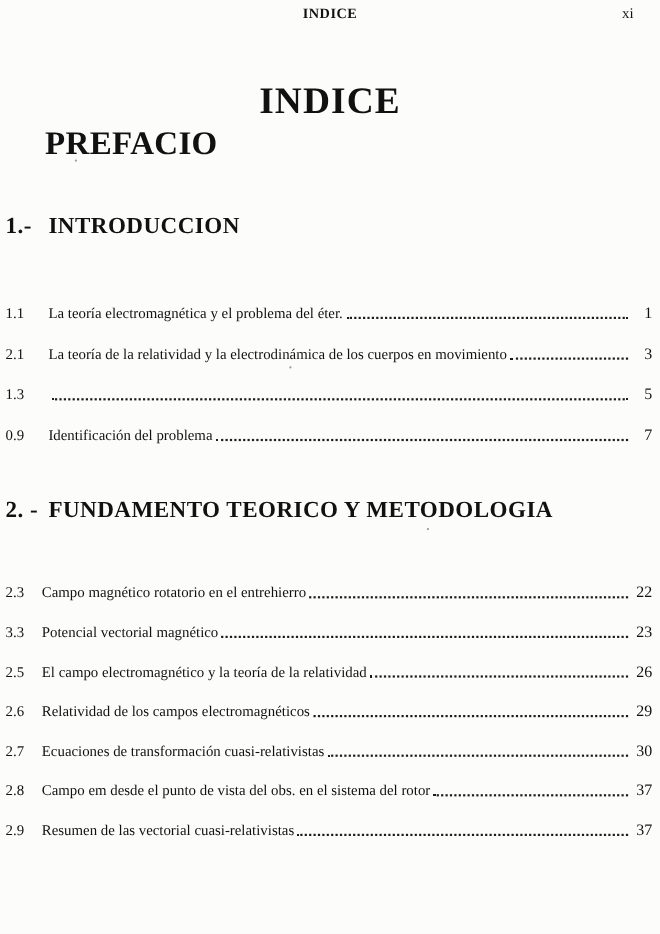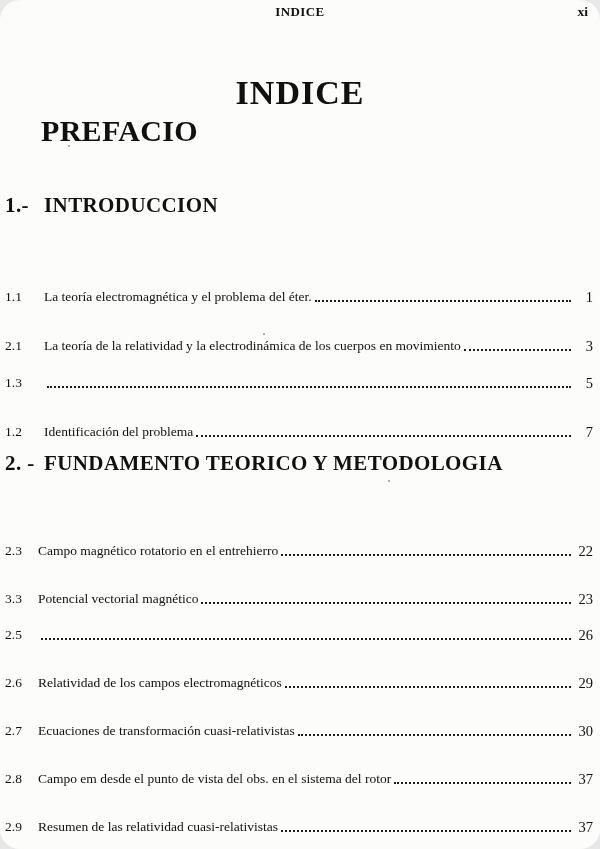--- a/index.html
+++ b/index.html
@@ -5,37 +5,36 @@
   html, body { margin: 0; padding: 0; background: #e8e8e8; }
   .page {
     position: relative;
     width: 600px;
     height: 849px;
     margin: 0 auto;
     background: #fcfcfb;
     color: #111;
     font-family: "Liberation Serif", "DejaVu Serif", serif;
     overflow: hidden;
-    border-radius: 20px;
   }
   
   .running-header {
     position: absolute;
     top: 4px; left: 0;
     width: 100%;
     text-align: center;
     font-size: 13px;
     font-weight: bold;
     letter-spacing: 0.4px;
   }
   .folio {
     position: absolute;
-    top: 4px; right: 12px;
+    top: 4px; right: 24px;
     font-size: 13.5px;
-    font-weight: bold;
+    font-weight: normal;
   }
   
   .doc-title {
     position: absolute;
     top: 76px; left: 0;
     width: 100%;
     text-align: center;
     font-size: 34px;
     font-weight: bold;
     letter-spacing: 1px;
@@ -69,21 +68,21 @@
     display: flex;
     align-items: flex-end;
     font-size: 13.5px;
     line-height: 20px;
     margin-bottom: 17px;
     white-space: nowrap;
   }
   #section-2 .toc-row { margin-bottom: 16px; }
   .toc-num { flex: 0 0 39px; }
   #section-2 .toc-num { flex: 0 0 33px; }
-  .toc-title { flex: 0 0 auto; margin-top: 12px; }
+  .toc-title { flex: 0 0 auto; }
   .toc-leader {
     flex: 1 1 auto;
     min-width: 12px;
     border-bottom: 2px dotted #1c1c1c;
     align-self: flex-end;
     margin: 0 4px 5px 3px;
     height: 0;
   }
   .toc-page {
     flex: 0 0 auto;
@@ -130,21 +129,21 @@
         <span class="toc-title">La teoría de la relatividad y la electrodinámica de los cuerpos en movimiento</span>
         <span class="toc-leader"></span>
         <span class="toc-page">3</span>
       </div>
       <div class="toc-row">
         <span class="toc-num">1.3</span>
         <span class="toc-leader"></span>
         <span class="toc-page">5</span>
       </div>
       <div class="toc-row">
-        <span class="toc-num">1.2</span>
+        <span class="toc-num">0.9</span>
         <span class="toc-title">Identificación del problema</span>
         <span class="toc-leader"></span>
         <span class="toc-page">7</span>
       </div>
     </div>
   </div>
 
   <div class="section" id="section-2">
     <div class="sec-heading">
       <span class="sec-num">2. -</span>
@@ -158,20 +157,21 @@
         <span class="toc-page">22</span>
       </div>
       <div class="toc-row">
         <span class="toc-num">3.3</span>
         <span class="toc-title">Potencial vectorial magnético</span>
         <span class="toc-leader"></span>
         <span class="toc-page">23</span>
       </div>
       <div class="toc-row">
         <span class="toc-num">2.5</span>
+        <span class="toc-title">El campo electromagnético y la teoría de la relatividad</span>
         <span class="toc-leader"></span>
         <span class="toc-page">26</span>
       </div>
       <div class="toc-row">
         <span class="toc-num">2.6</span>
         <span class="toc-title">Relatividad de los campos electromagnéticos</span>
         <span class="toc-leader"></span>
         <span class="toc-page">29</span>
       </div>
       <div class="toc-row">
@@ -181,21 +181,21 @@
         <span class="toc-page">30</span>
       </div>
       <div class="toc-row">
         <span class="toc-num">2.8</span>
         <span class="toc-title">Campo em desde el punto de vista del obs. en el sistema del rotor</span>
         <span class="toc-leader"></span>
         <span class="toc-page">37</span>
       </div>
       <div class="toc-row">
         <span class="toc-num">2.9</span>
-        <span class="toc-title">Resumen de las relatividad cuasi-relativistas</span>
+        <span class="toc-title">Resumen de las vectorial cuasi-relativistas</span>
         <span class="toc-leader"></span>
         <span class="toc-page">37</span>
       </div>
     </div>
   </div>
 
   <div class="speck speck-1"></div>
   <div class="speck speck-2"></div>
   <div class="speck speck-3"></div>
 

